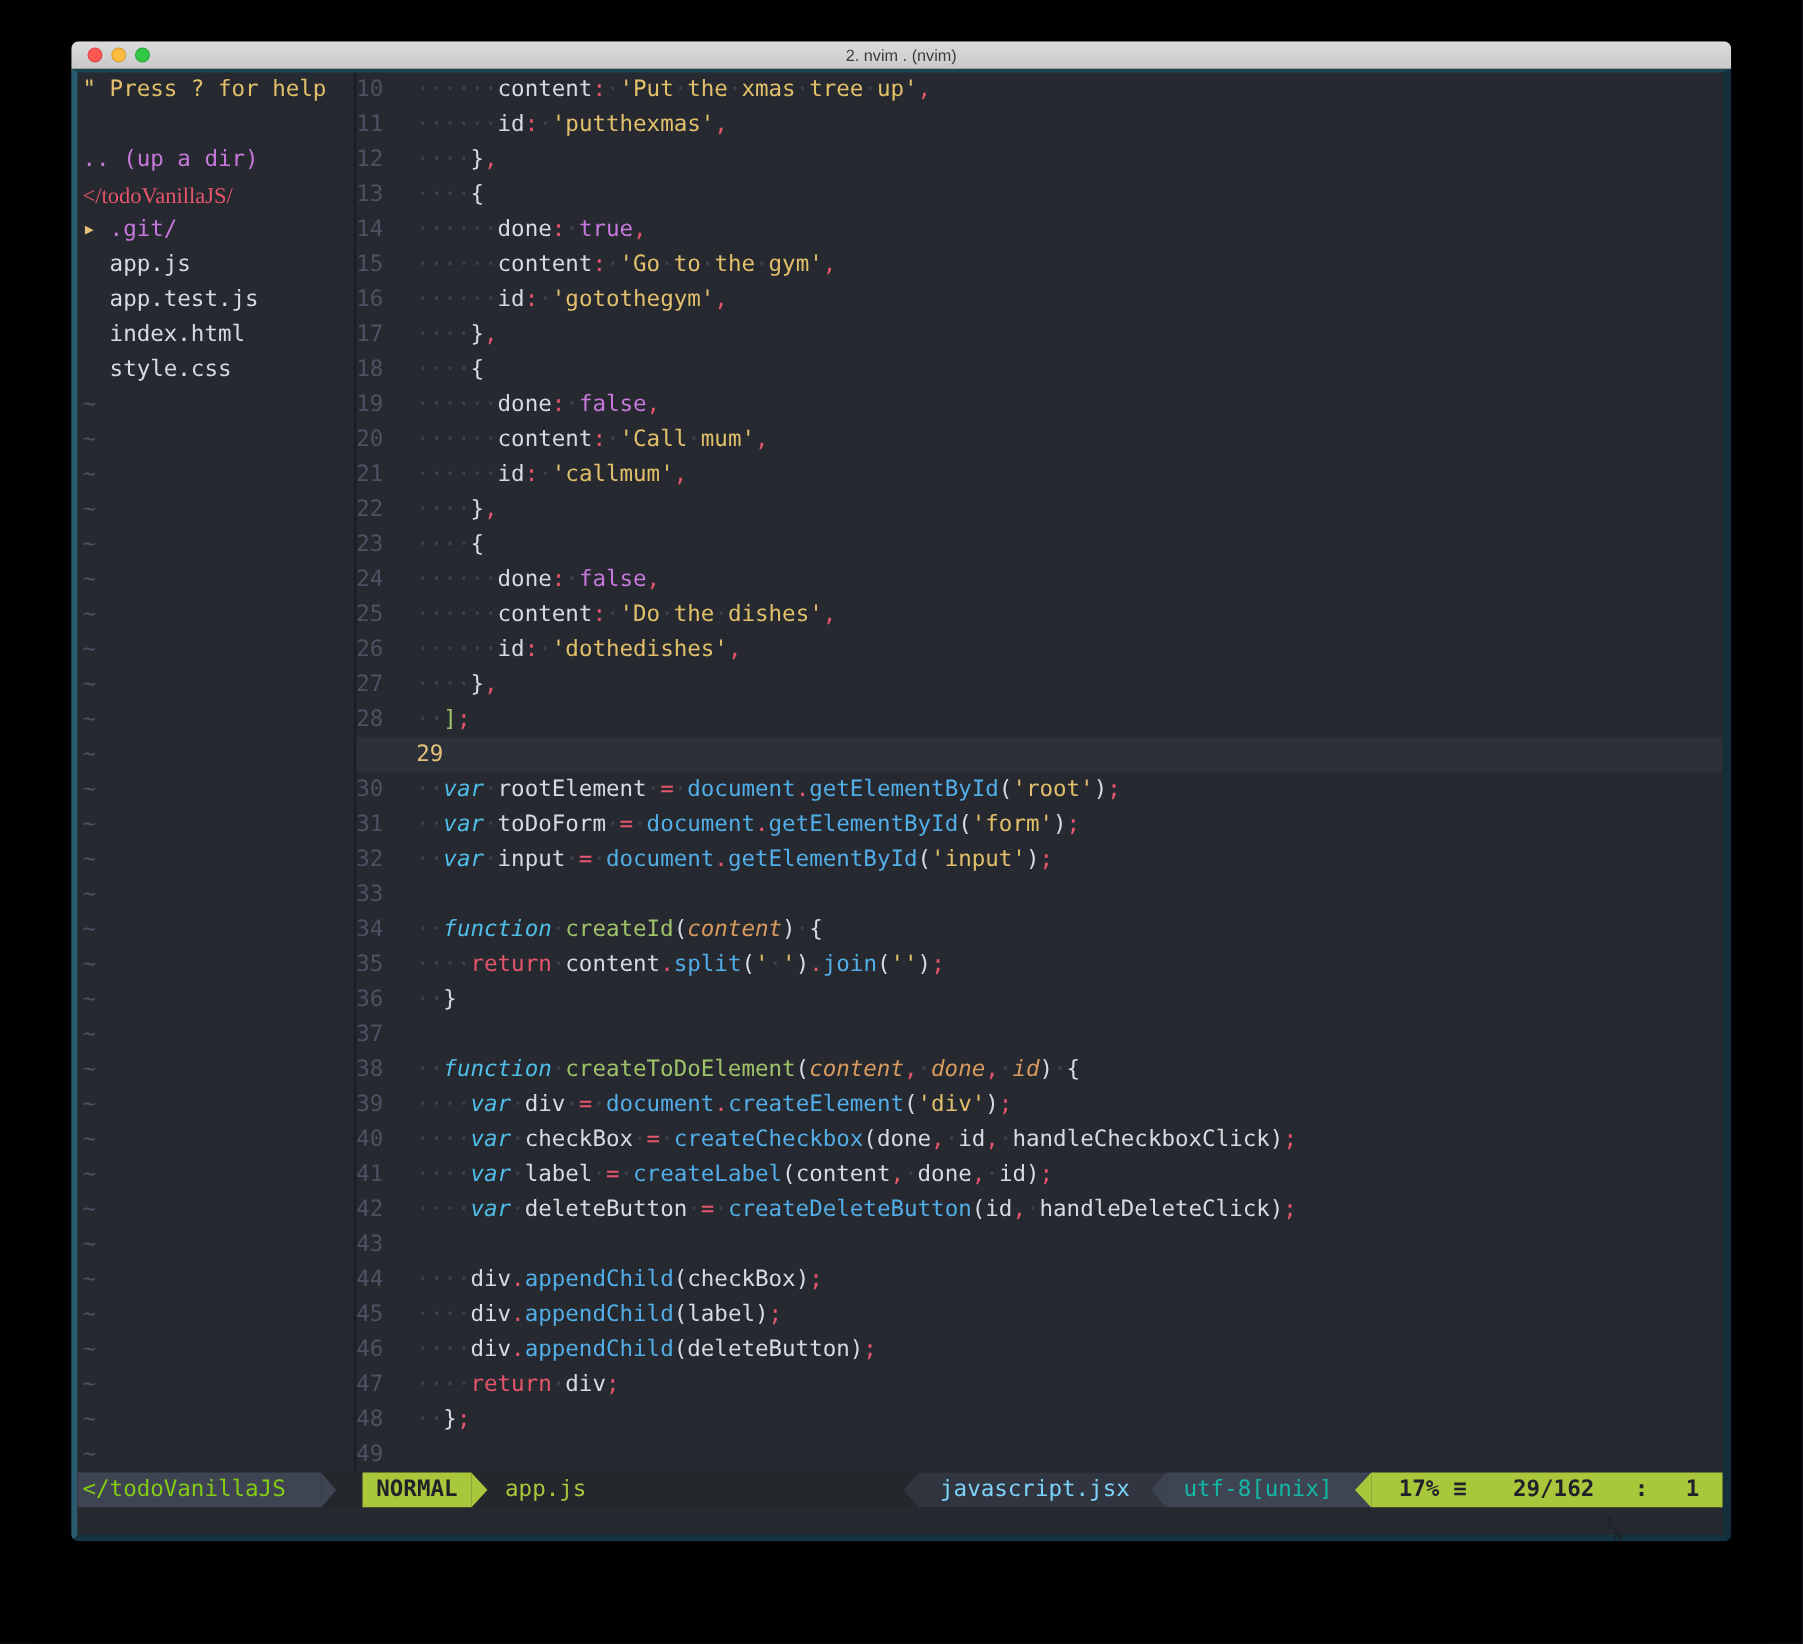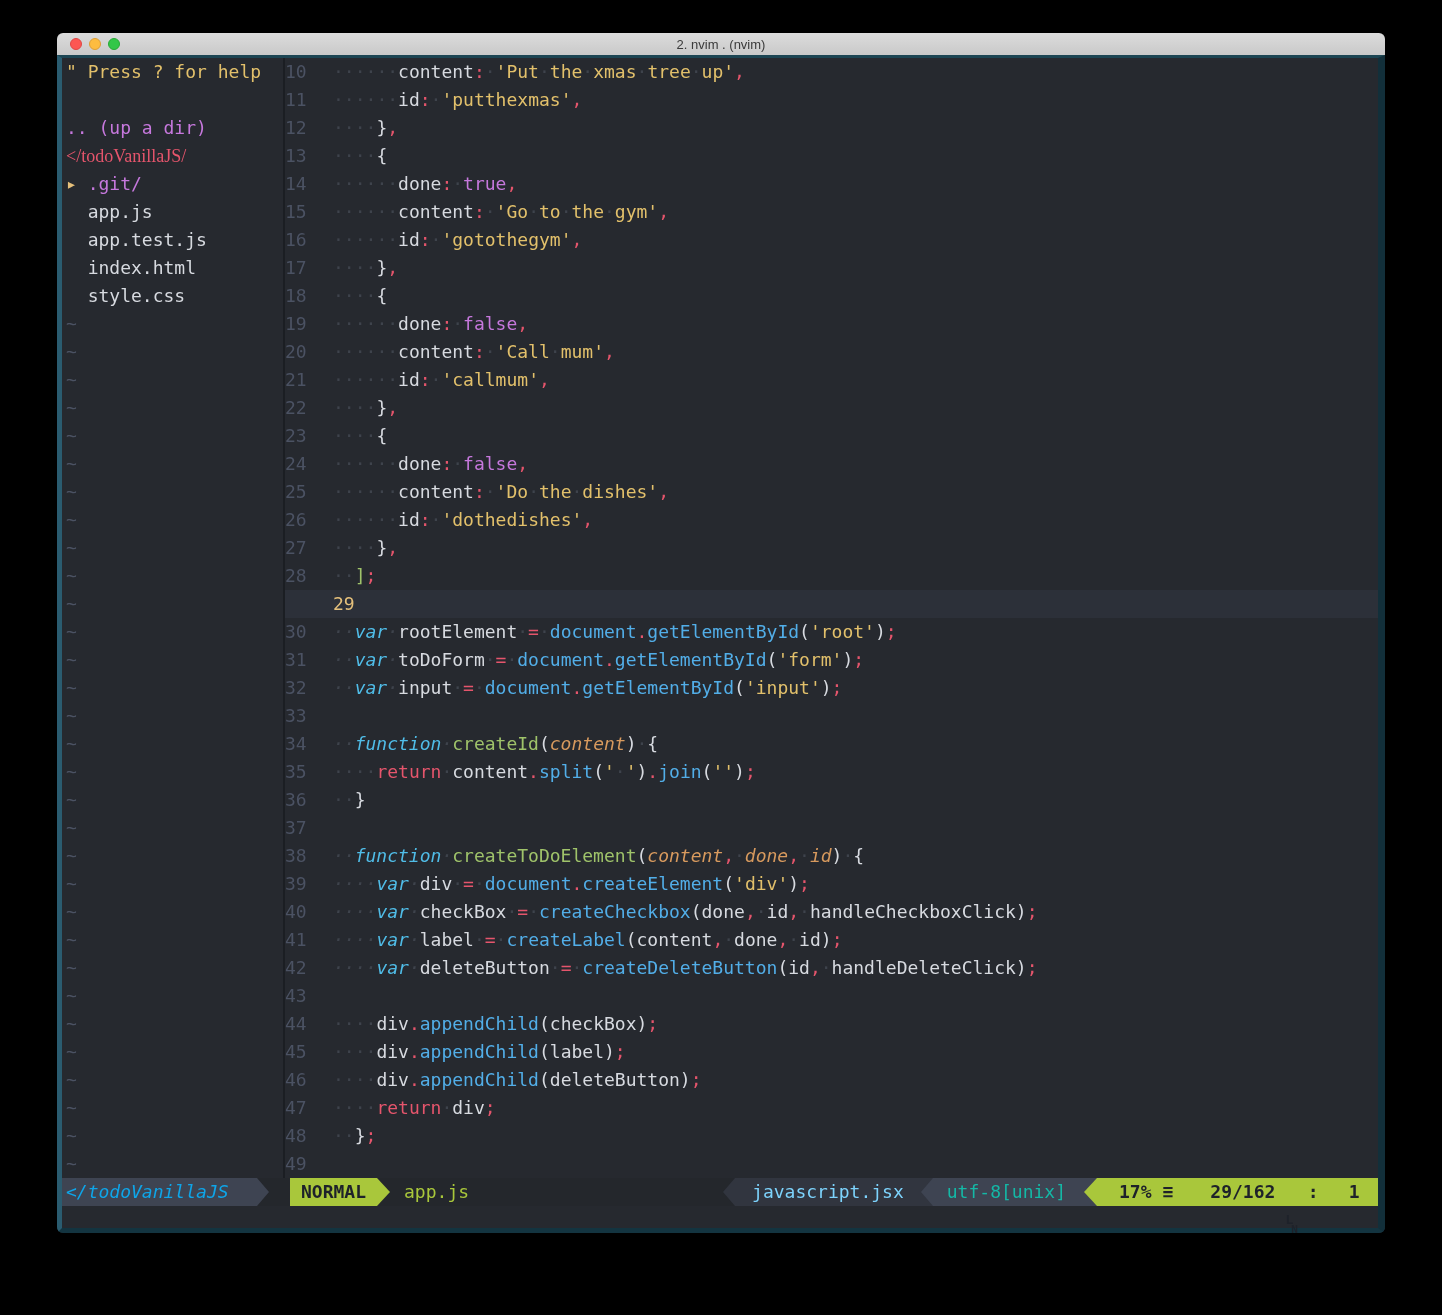--- a/index.html
+++ b/index.html
@@ -47,21 +47,21 @@
   .t-bool{color:var(--purple);}
   .t-grn{color:var(--green);}
   .s-help{color:var(--yellow);}
   .s-updir,.s-dir{color:var(--purple);}
   .s-root{color:var(--pink);font-family:Liberation Serif, serif;}
   .s-arrow{color:var(--lnr-cur);}
   .s-file{color:var(--fg);}
   .s-tilde{color:var(--lnr);}
   .statusline{height:28px;background:var(--statusmid);display:flex;align-items:stretch;
               font-size:18px;line-height:28px;}
-  .seg-tree{width:195px;background:var(--seggray);color:#0ea5e9;padding-left:4px;white-space:pre;font-style:italic;}
+  .seg-tree{width:195px;background:var(--seggray);color:#84cc16;padding-left:4px;white-space:pre;}
   .arrow-r-gray{width:0;height:0;border-top:14px solid transparent;border-bottom:14px solid transparent;
                 border-left:12px solid var(--seggray);}
   .seg-mode{margin-left:21px;background:var(--lime);color:var(--limetext);font-weight:bold;
             padding:0 11px;}
   .arrow-r-lime{width:0;height:0;border-top:14px solid transparent;border-bottom:14px solid transparent;
                 border-left:13px solid var(--lime);}
   .seg-file{margin-left:14px;color:var(--lime);}
   .spacer{flex:1;}
   .arrow-l{width:0;height:0;border-top:14px solid transparent;border-bottom:14px solid transparent;}
   .arrow-l.to-dark{border-right:12px solid var(--segdark);}

